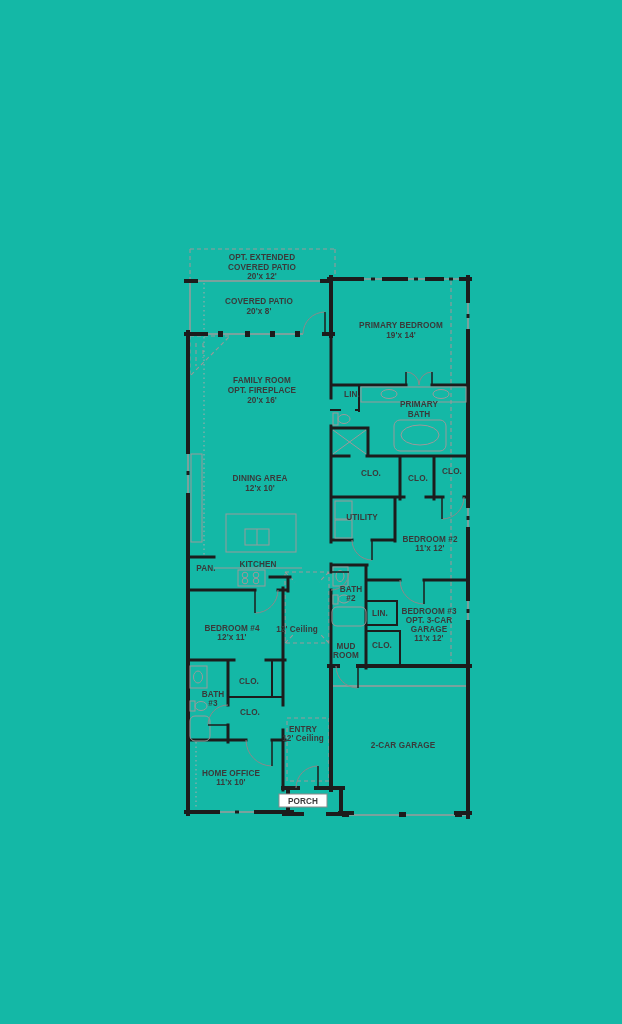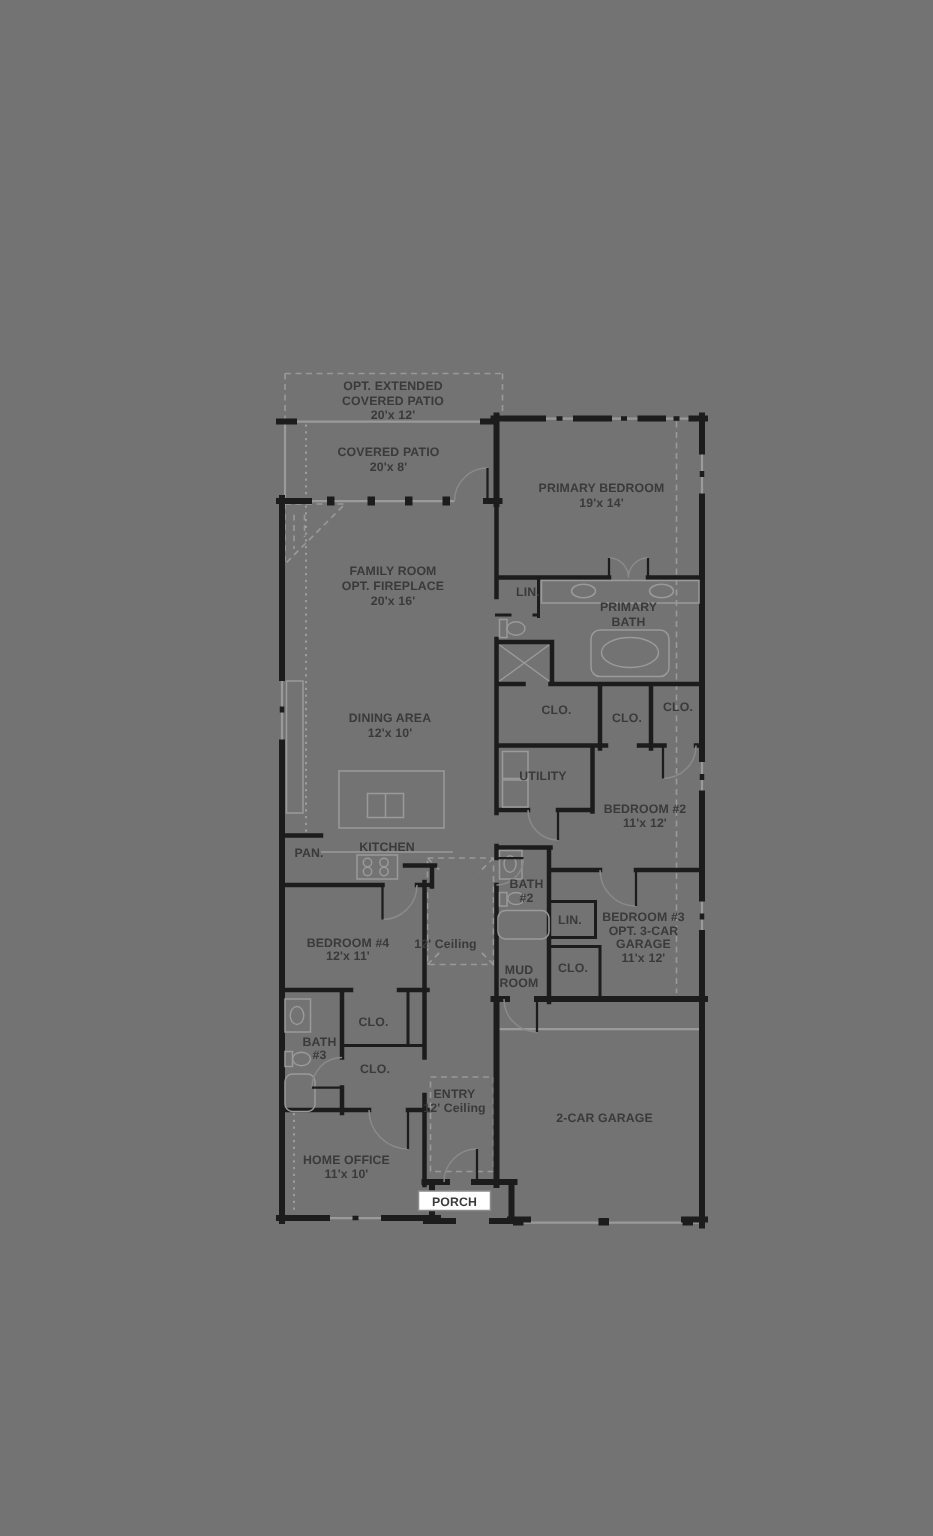--- a/index.html
+++ b/index.html
@@ -1,16 +1,16 @@
 <!DOCTYPE html>
 <html><head>
 <meta charset="utf-8">
 <style>
   html,body{margin:0;padding:0;background:#ffffff;}
-  .canvas{position:relative;width:622px;height:1024px;background:#737373;overflow:hidden;
+  .canvas{position:relative;width:622px;height:1024px;background:#14b8a6;overflow:hidden;
           font-family:"Liberation Sans", sans-serif;}
   svg{display:block;}
   .wall-ext{stroke:#1c1c1c;stroke-width:4;fill:none;stroke-linecap:square;}
   .wall-int{stroke:#1c1c1c;stroke-width:3;fill:none;stroke-linecap:square;}
   .wall-thin{stroke:#1c1c1c;stroke-width:2;fill:none;stroke-linecap:square;}
   .win{stroke:#9a9a9a;stroke-width:1.5;fill:none;}
   .dash{stroke:#999999;stroke-width:1.1;fill:none;stroke-dasharray:4 3;}
   .dot{stroke:#aaaaaa;stroke-width:1;fill:none;stroke-dasharray:1.5 3;}
   .arc{stroke:#8a8a8a;stroke-width:1;fill:none;}
   .leaf{stroke:#1c1c1c;stroke-width:1.5;fill:none;}

